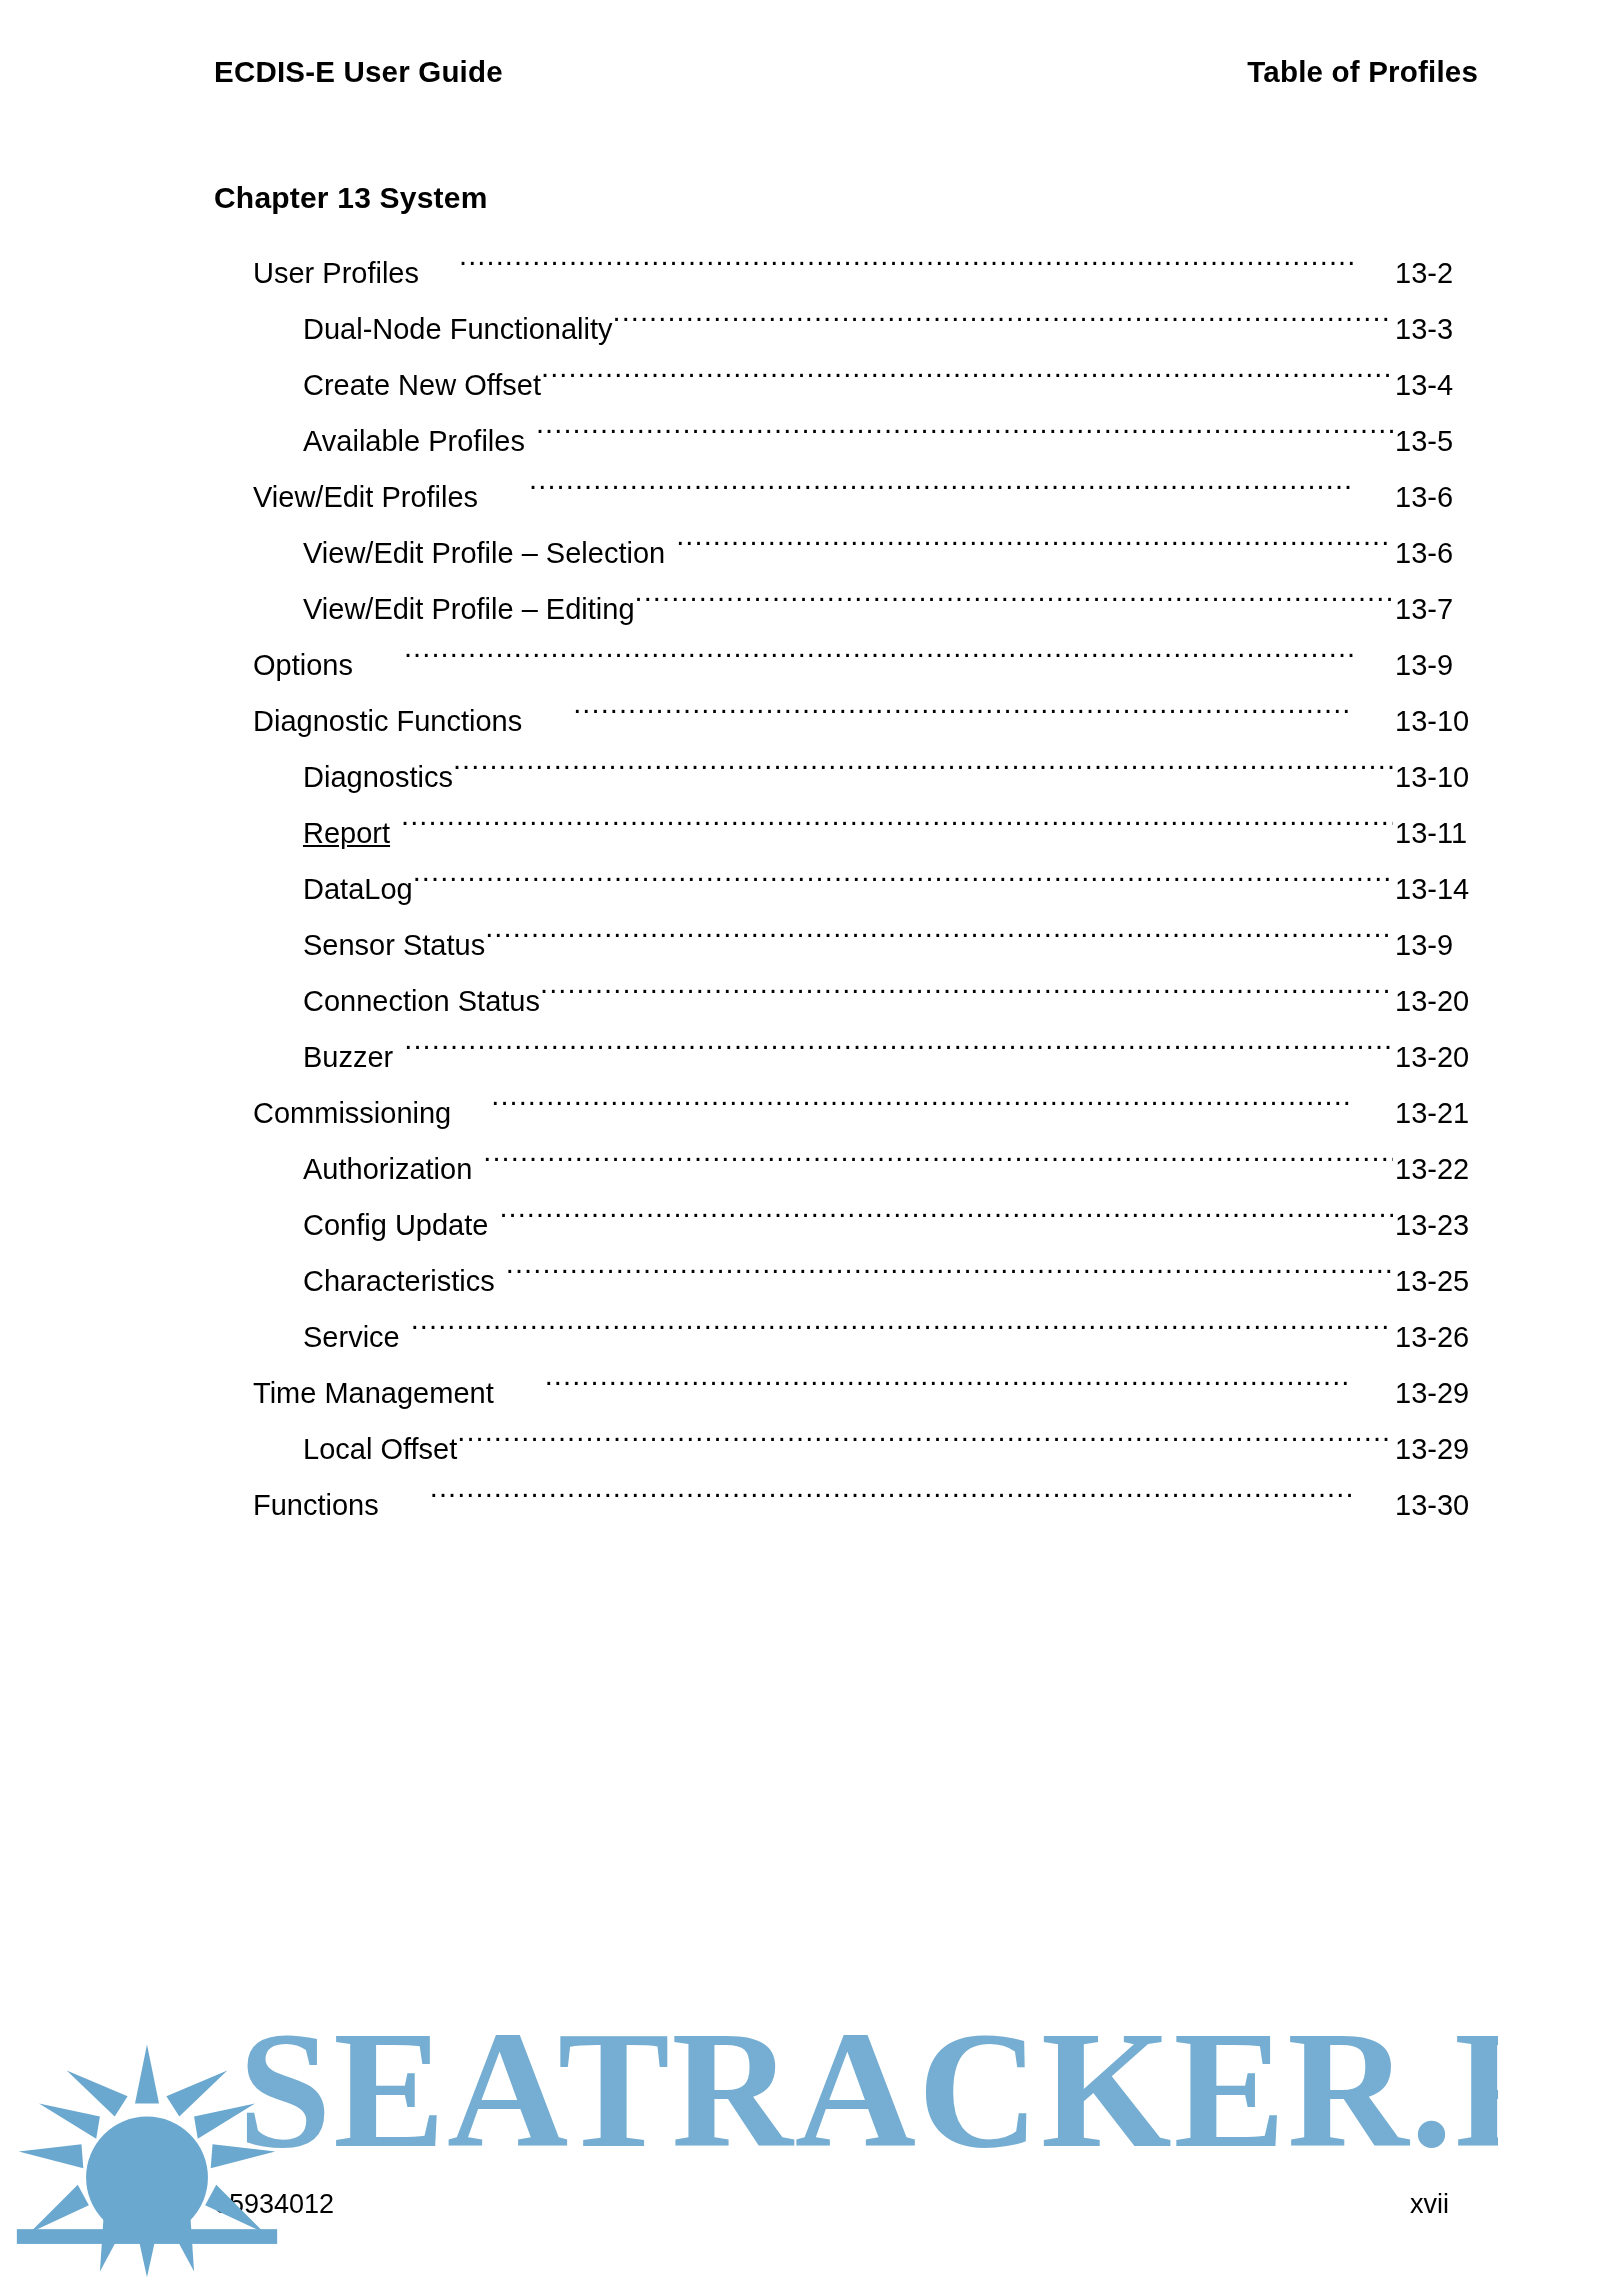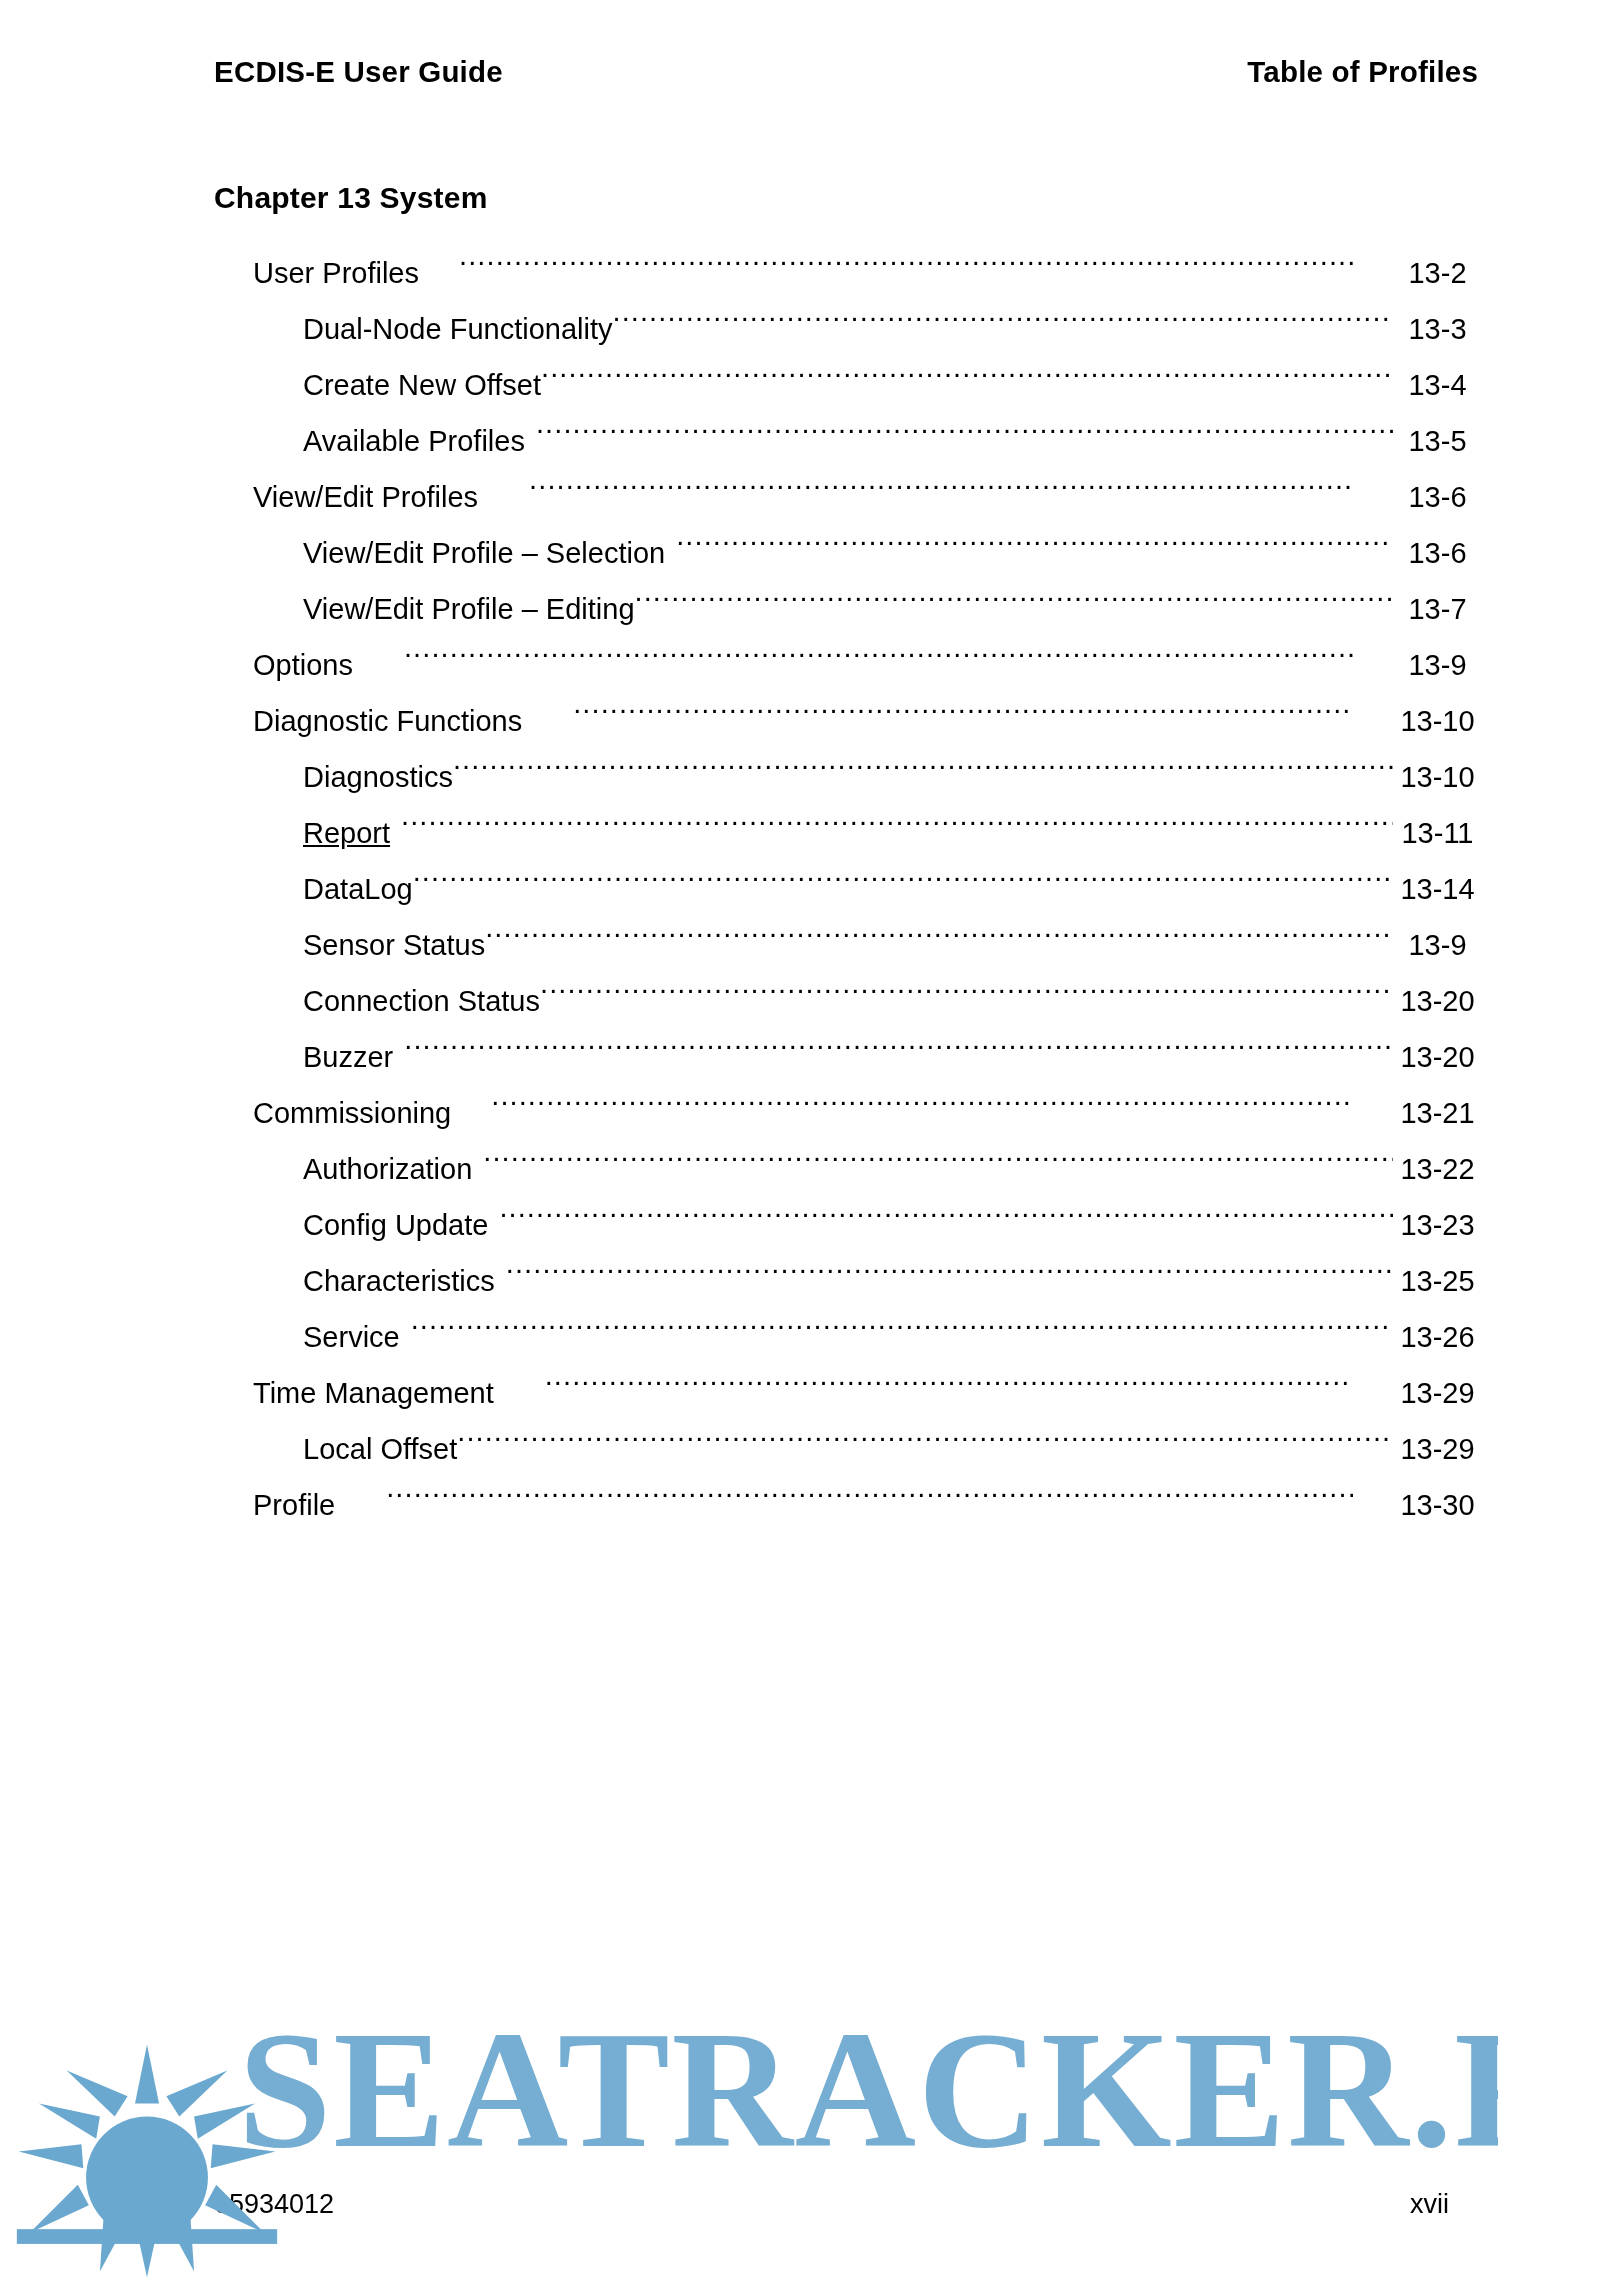--- a/index.html
+++ b/index.html
@@ -73,21 +73,21 @@
     position: absolute;
     left: 0;
     bottom: 0;
     white-space: nowrap;
     letter-spacing: 1.1px;
     font-size: 29px;
     color: #000;
   }
   .toc-page {
     flex: 0 0 auto;
-    text-align: center;
+    text-align: left;
     min-width: 85px;
   }
   .nogap .toc-dots {
     margin-left: 0;
   }
   .footer-left {
     position: absolute;
     left: 214px;
     top: 2189px;
     font-size: 27px;
@@ -246,21 +246,21 @@
         <span class="toc-label" style="padding-right: 9.2px;">Time Management</span>
         <span class="toc-dots"></span>
         <span class="toc-page">13-29</span>
       </div>
       <div class="toc-entry level2 nogap">
         <span class="toc-label">Local Offset</span>
         <span class="toc-dots"></span>
         <span class="toc-page">13-29</span>
       </div>
       <div class="toc-entry level1">
-        <span class="toc-label" style="padding-right: 9.2px;">Profile</span>
+        <span class="toc-label" style="padding-right: 9.2px;">Functions</span>
         <span class="toc-dots"></span>
         <span class="toc-page">13-30</span>
       </div>
     </div>
 
   <div class="footer-left">65934012</div>
   <div class="footer-right">xvii</div>
 
   <div class="watermark">
     <svg class="wm-sun" viewBox="0 0 290 260">

